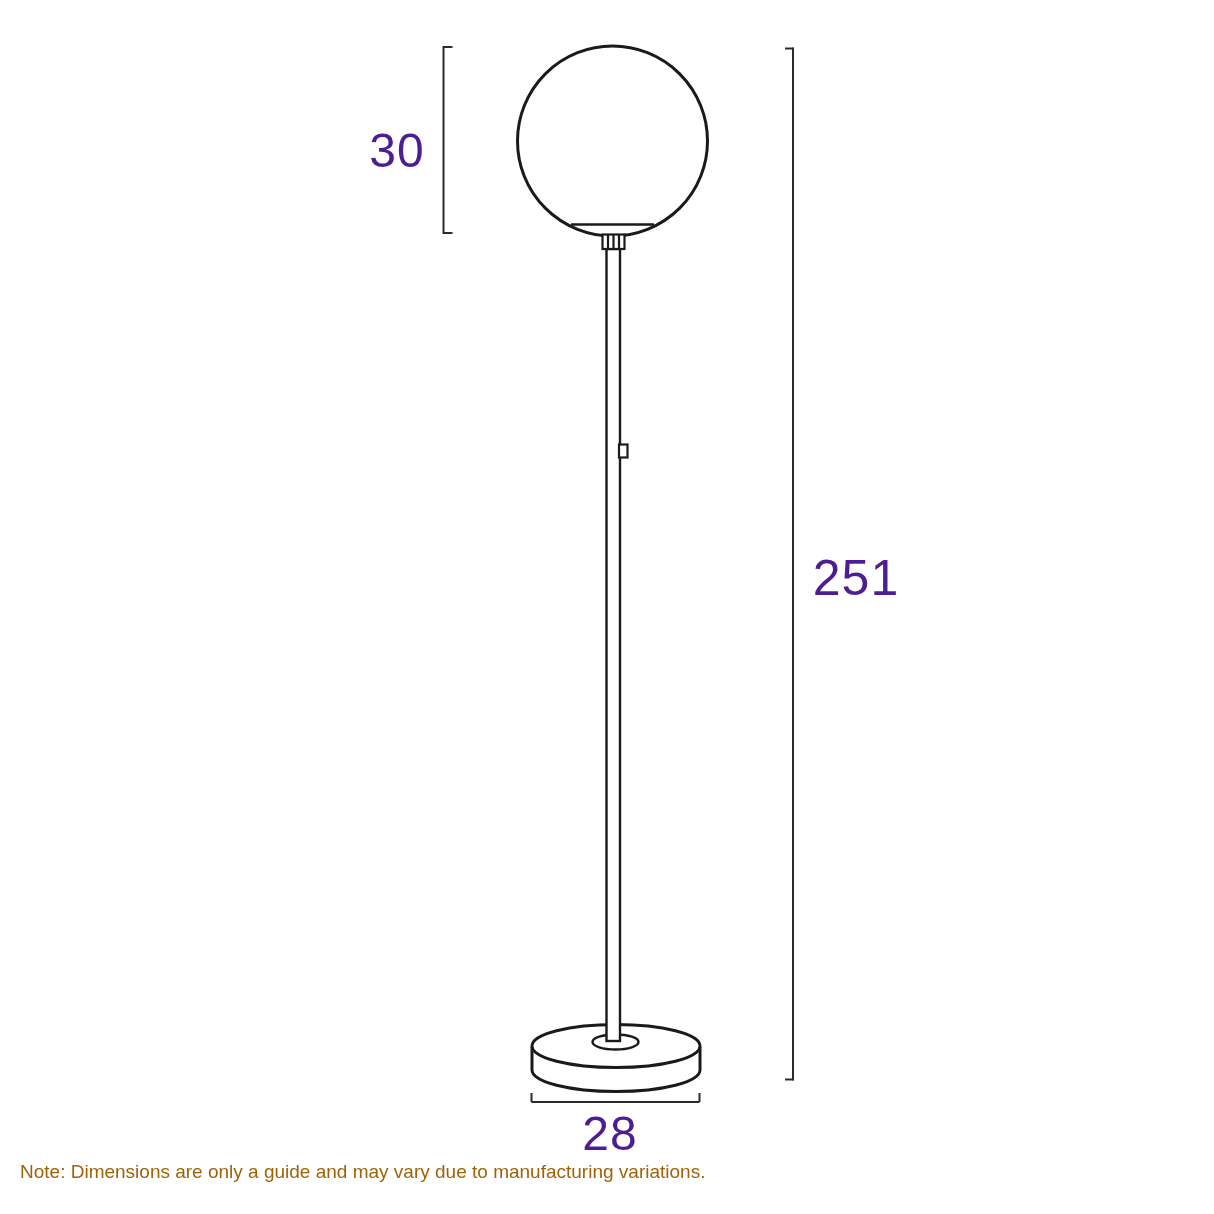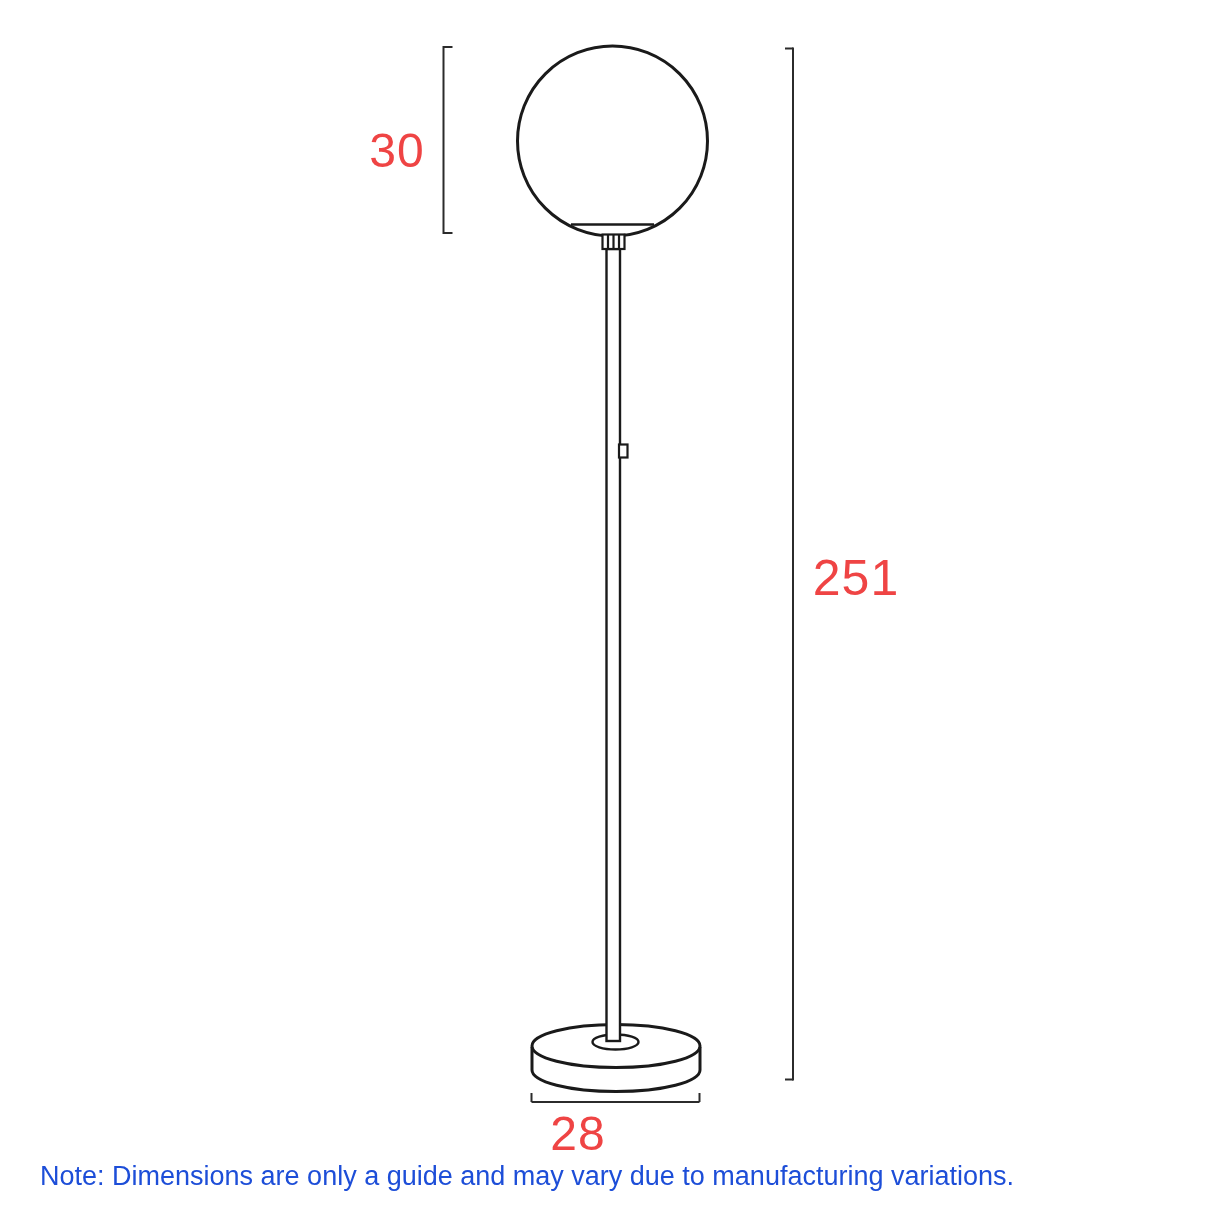--- a/index.html
+++ b/index.html
@@ -14,34 +14,34 @@
   }
   .drawing-svg {
     position: absolute;
     left: 0; top: 0;
     width: 1214px;
     height: 1214px;
   }
   .dim-label {
     position: absolute;
     transform: translate(-50%, -50%);
-    color: #ef4444;
+    color: #4c1d95;
     font-size: 48px;
     letter-spacing: 1px;
     white-space: nowrap;
     line-height: 1;
   }
   .dim-label.total { font-size: 50px; }
   .note {
     position: absolute;
-    left: 40px;
+    left: 20px;
     top: 1160px;
     width: 1160px;
-    color: #1d4ed8;
-    font-size: 27px;
+    color: #a16207;
+    font-size: 19px;
     line-height: 1.25;
     white-space: nowrap;
   }
 </style>
 </head>
 <body>
 
 <div class="canvas">
 
   <svg class="drawing-svg" viewBox="0 0 1214 1214">
@@ -89,16 +89,16 @@
         <line x1="613.5" y1="234.5" x2="613.5" y2="249"></line>
         <line x1="619" y1="234.5" x2="619" y2="249"></line>
       </g>
     </g>
   </svg>
 
   <div class="dim-label" style="left:397px; top:151px;">30</div>
 
   <div class="dim-label total" style="left:856px; top:578px;">251</div>
 
-  <div class="dim-label" style="left:578px; top:1134px;">28</div>
+  <div class="dim-label" style="left:610px; top:1134px;">28</div>
 
   <div class="note">Note: Dimensions are only a guide and may vary due to manufacturing variations.</div>
 </div>
 
 </body></html>

